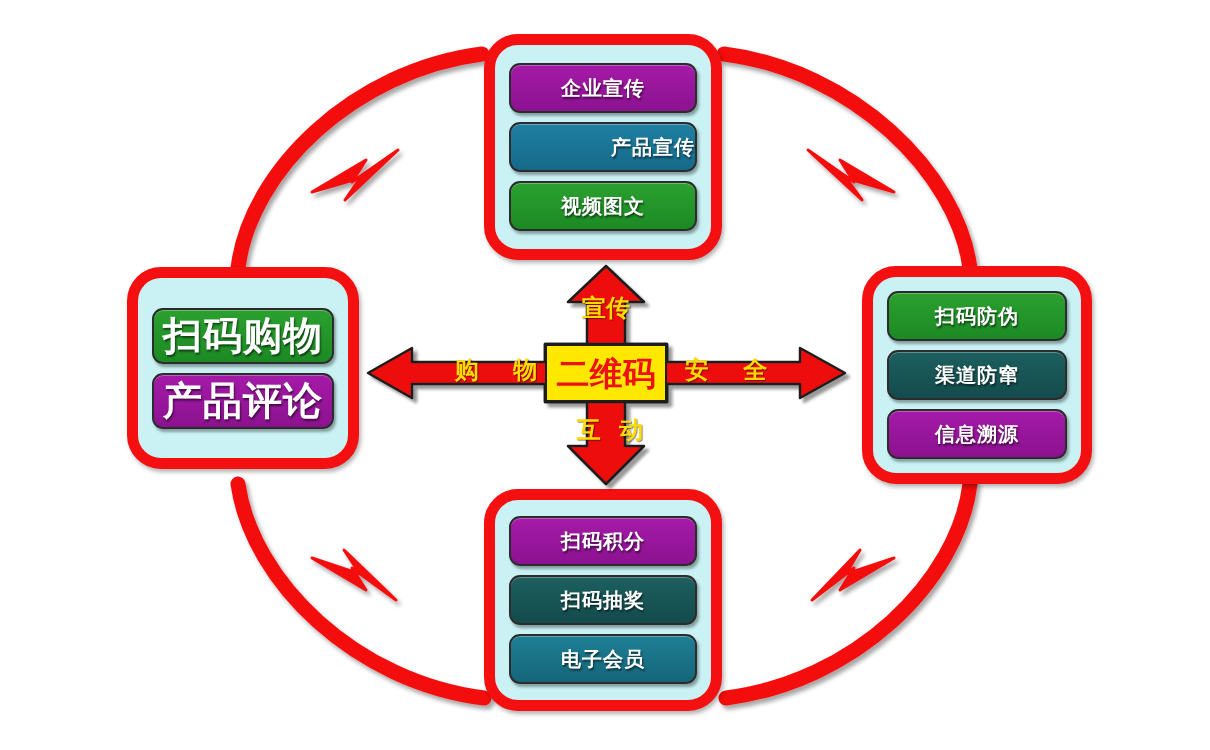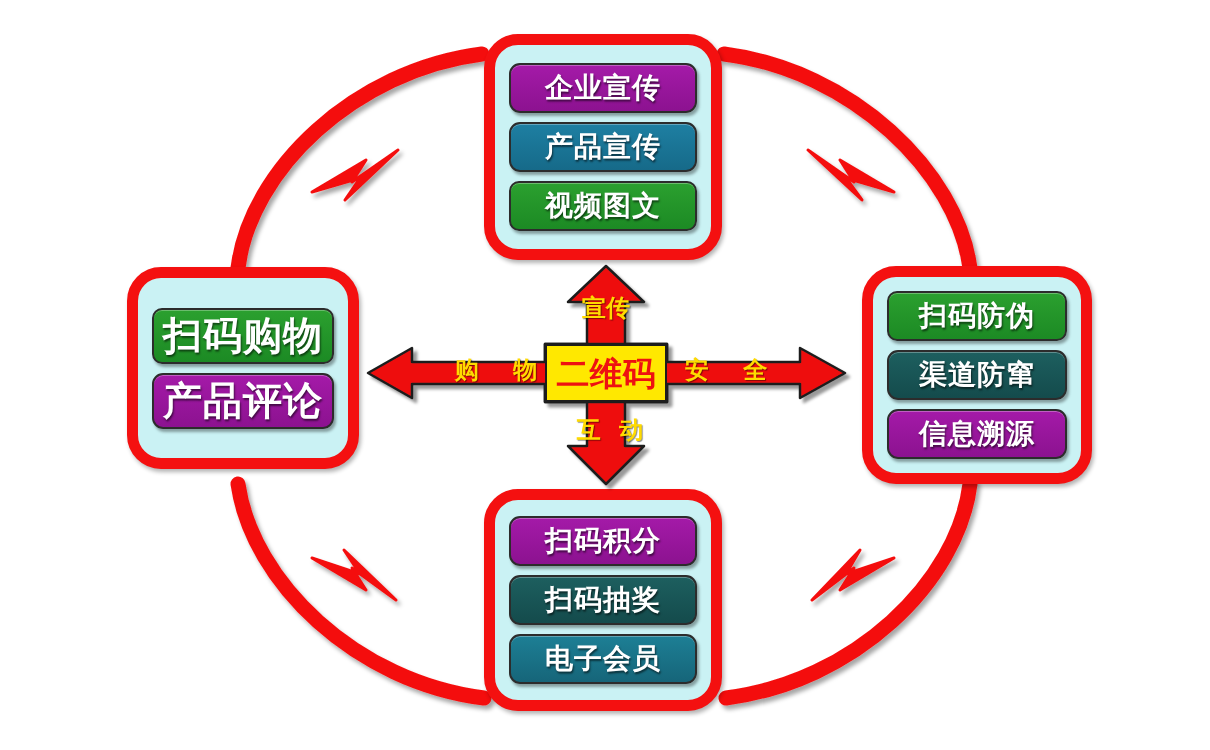--- a/index.html
+++ b/index.html
@@ -52,31 +52,31 @@
   .chip {
     box-sizing: border-box;
     width: 100%;
     min-height: 50px;
     display: flex;
     align-items: center;
     justify-content: center;
     border-radius: 11px;
     border: 2px solid #2c2c2c;
     color: #ffffff;
-    font-size: 28px;
+    font-size: 20px;
     font-weight: bold;
     letter-spacing: 1px;
     line-height: 1;
     white-space: nowrap;
     text-shadow: 1px 2px 2px rgba(0,0,0,0.55);
     box-shadow: 2px 3px 3px rgba(0,0,0,0.35), inset 0 1px 0 rgba(255,255,255,0.30);
   }
   .chip.purple { background: linear-gradient(180deg,#a41aa8 0%, #8c1290 100%); }
-  .chip.teal   { background: linear-gradient(180deg,#1e7fa2 0%, #166a89 100%); }
-  .chip.green  { background: linear-gradient(180deg,#2ba02f 0%, #1c8a24 100%); border-radius: 10px; }
+  .chip.teal   { background: linear-gradient(180deg,#1e7fa2 0%, #166a89 100%); justify-content: flex-end; }
+  .chip.green  { background: linear-gradient(180deg,#2ba02f 0%, #1c8a24 100%); }
   .chip.darkteal { background: linear-gradient(180deg,#1d5f5f 0%, #144b4c 100%); }
   .chip.bluegreen { background: linear-gradient(180deg,#1d7f95 0%, #166579 100%); }
 
   .panel-left .chip { min-height: 56px; font-size: 39px; }
   .panel-right .chip { min-height: 50px; }
 
   
   #center {
     position: absolute;
     left: 0; top: 0;

